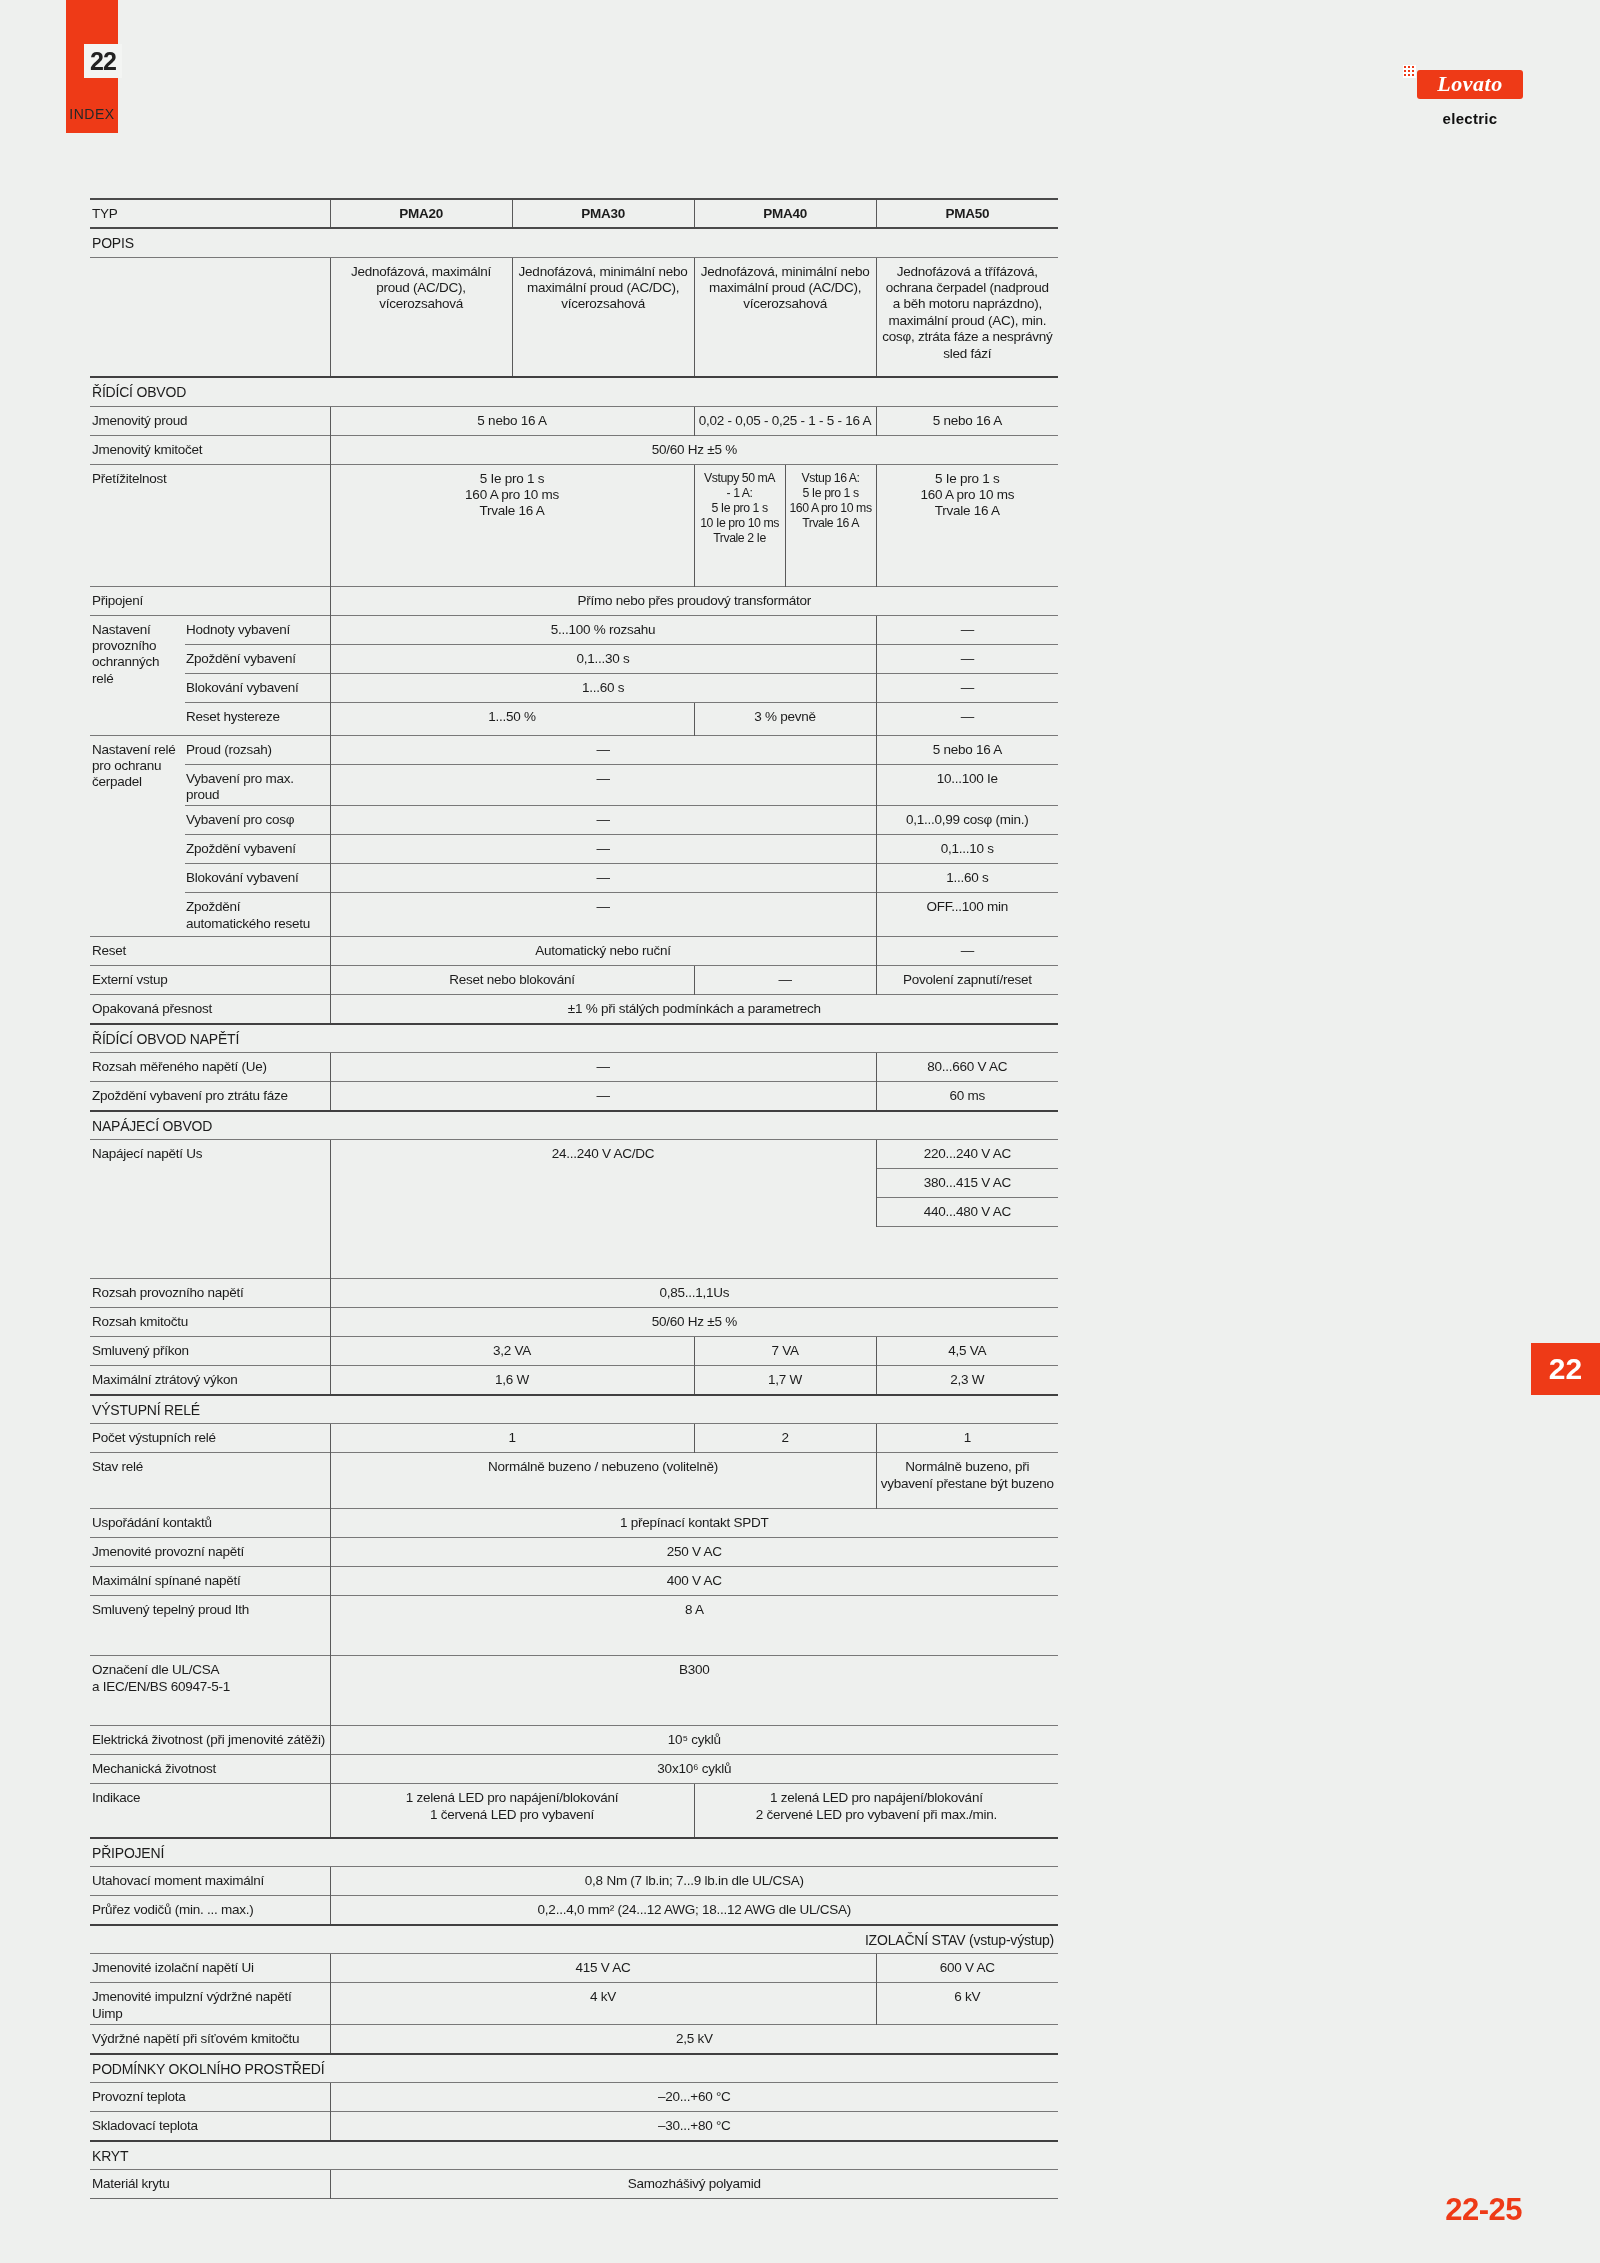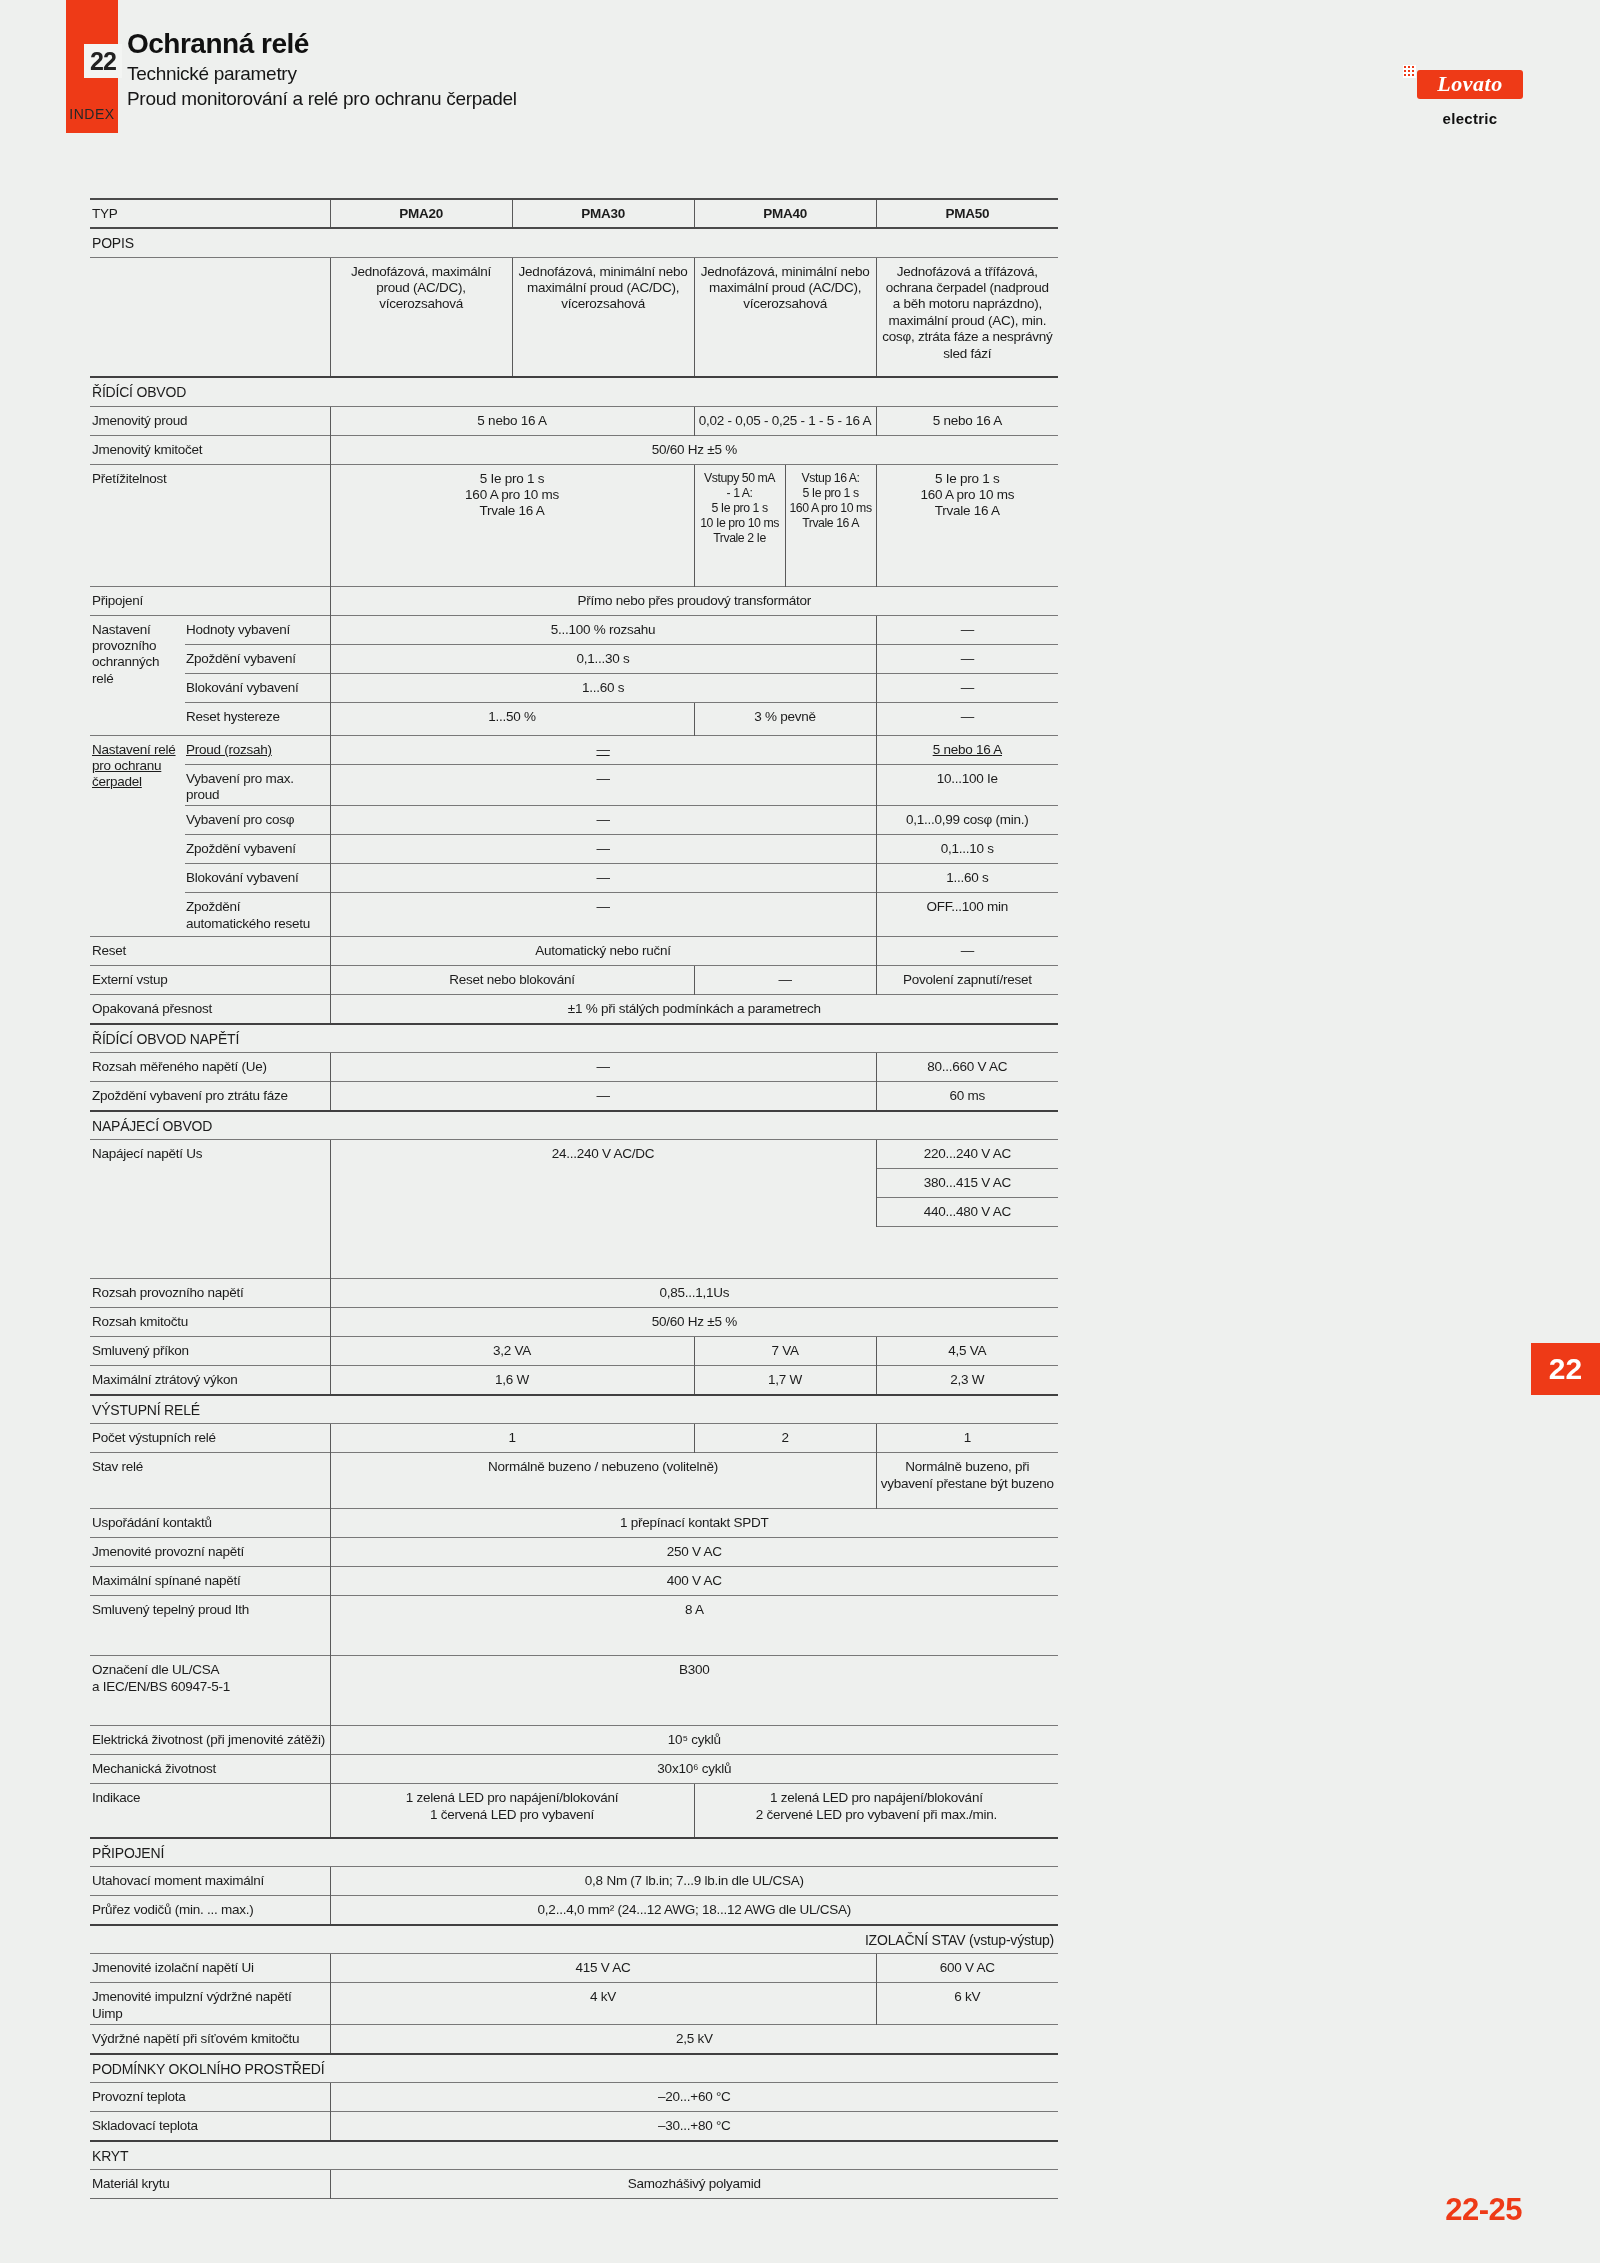--- a/index.html
+++ b/index.html
@@ -71,25 +71,20 @@
 </style>
 </head>
 <body>
 
 <div class="page">
 
   <div class="chapter-bar"></div>
   <div class="chapter-num">22</div>
   <div class="index-label">INDEX</div>
 
-  <div class="titles">
-    <h1>Ochranná relé</h1>
-    <div class="subtitle">Technické parametry</div>
-    <div class="subtitle">Proud monitorování a relé pro ochranu čerpadel</div>
-  </div>
 
   <div class="logo-mark"></div>
   <div class="logo-red">
     <span>Lovato</span>
   </div>
   <div class="logo-sub">electric</div>
 
   <table>
       <colgroup>
         <col style="width: 95px;">
@@ -172,21 +167,21 @@
           <td class="sublabel">Blokování vybavení</td>
           <td class="val" colspan="6">1...60 s</td>
           <td class="val" colspan="2">—</td>
         </tr>
         <tr class="row" style="height: 33px;">
           <td class="sublabel">Reset hystereze</td>
           <td class="val" colspan="4">1...50 %</td>
           <td class="val" colspan="2">3 % pevně</td>
           <td class="val" colspan="2">—</td>
         </tr>
-        <tr class="row" style="height: 29px; text-decoration: underline;">
+        <tr class="row" style="height: 29px;">
           <td class="grouplabel" rowspan="6">Nastavení relé pro ochranu čerpadel</td>
           <td class="sublabel">Proud (rozsah)</td>
           <td class="val" colspan="6">—</td>
           <td class="val" colspan="2">5 nebo 16 A</td>
         </tr>
         <tr class="row" style="height: 29px;">
           <td class="sublabel">Vybavení pro max. proud</td>
           <td class="val" colspan="6">—</td>
           <td class="val" colspan="2">10...100 Ie</td>
         </tr>

